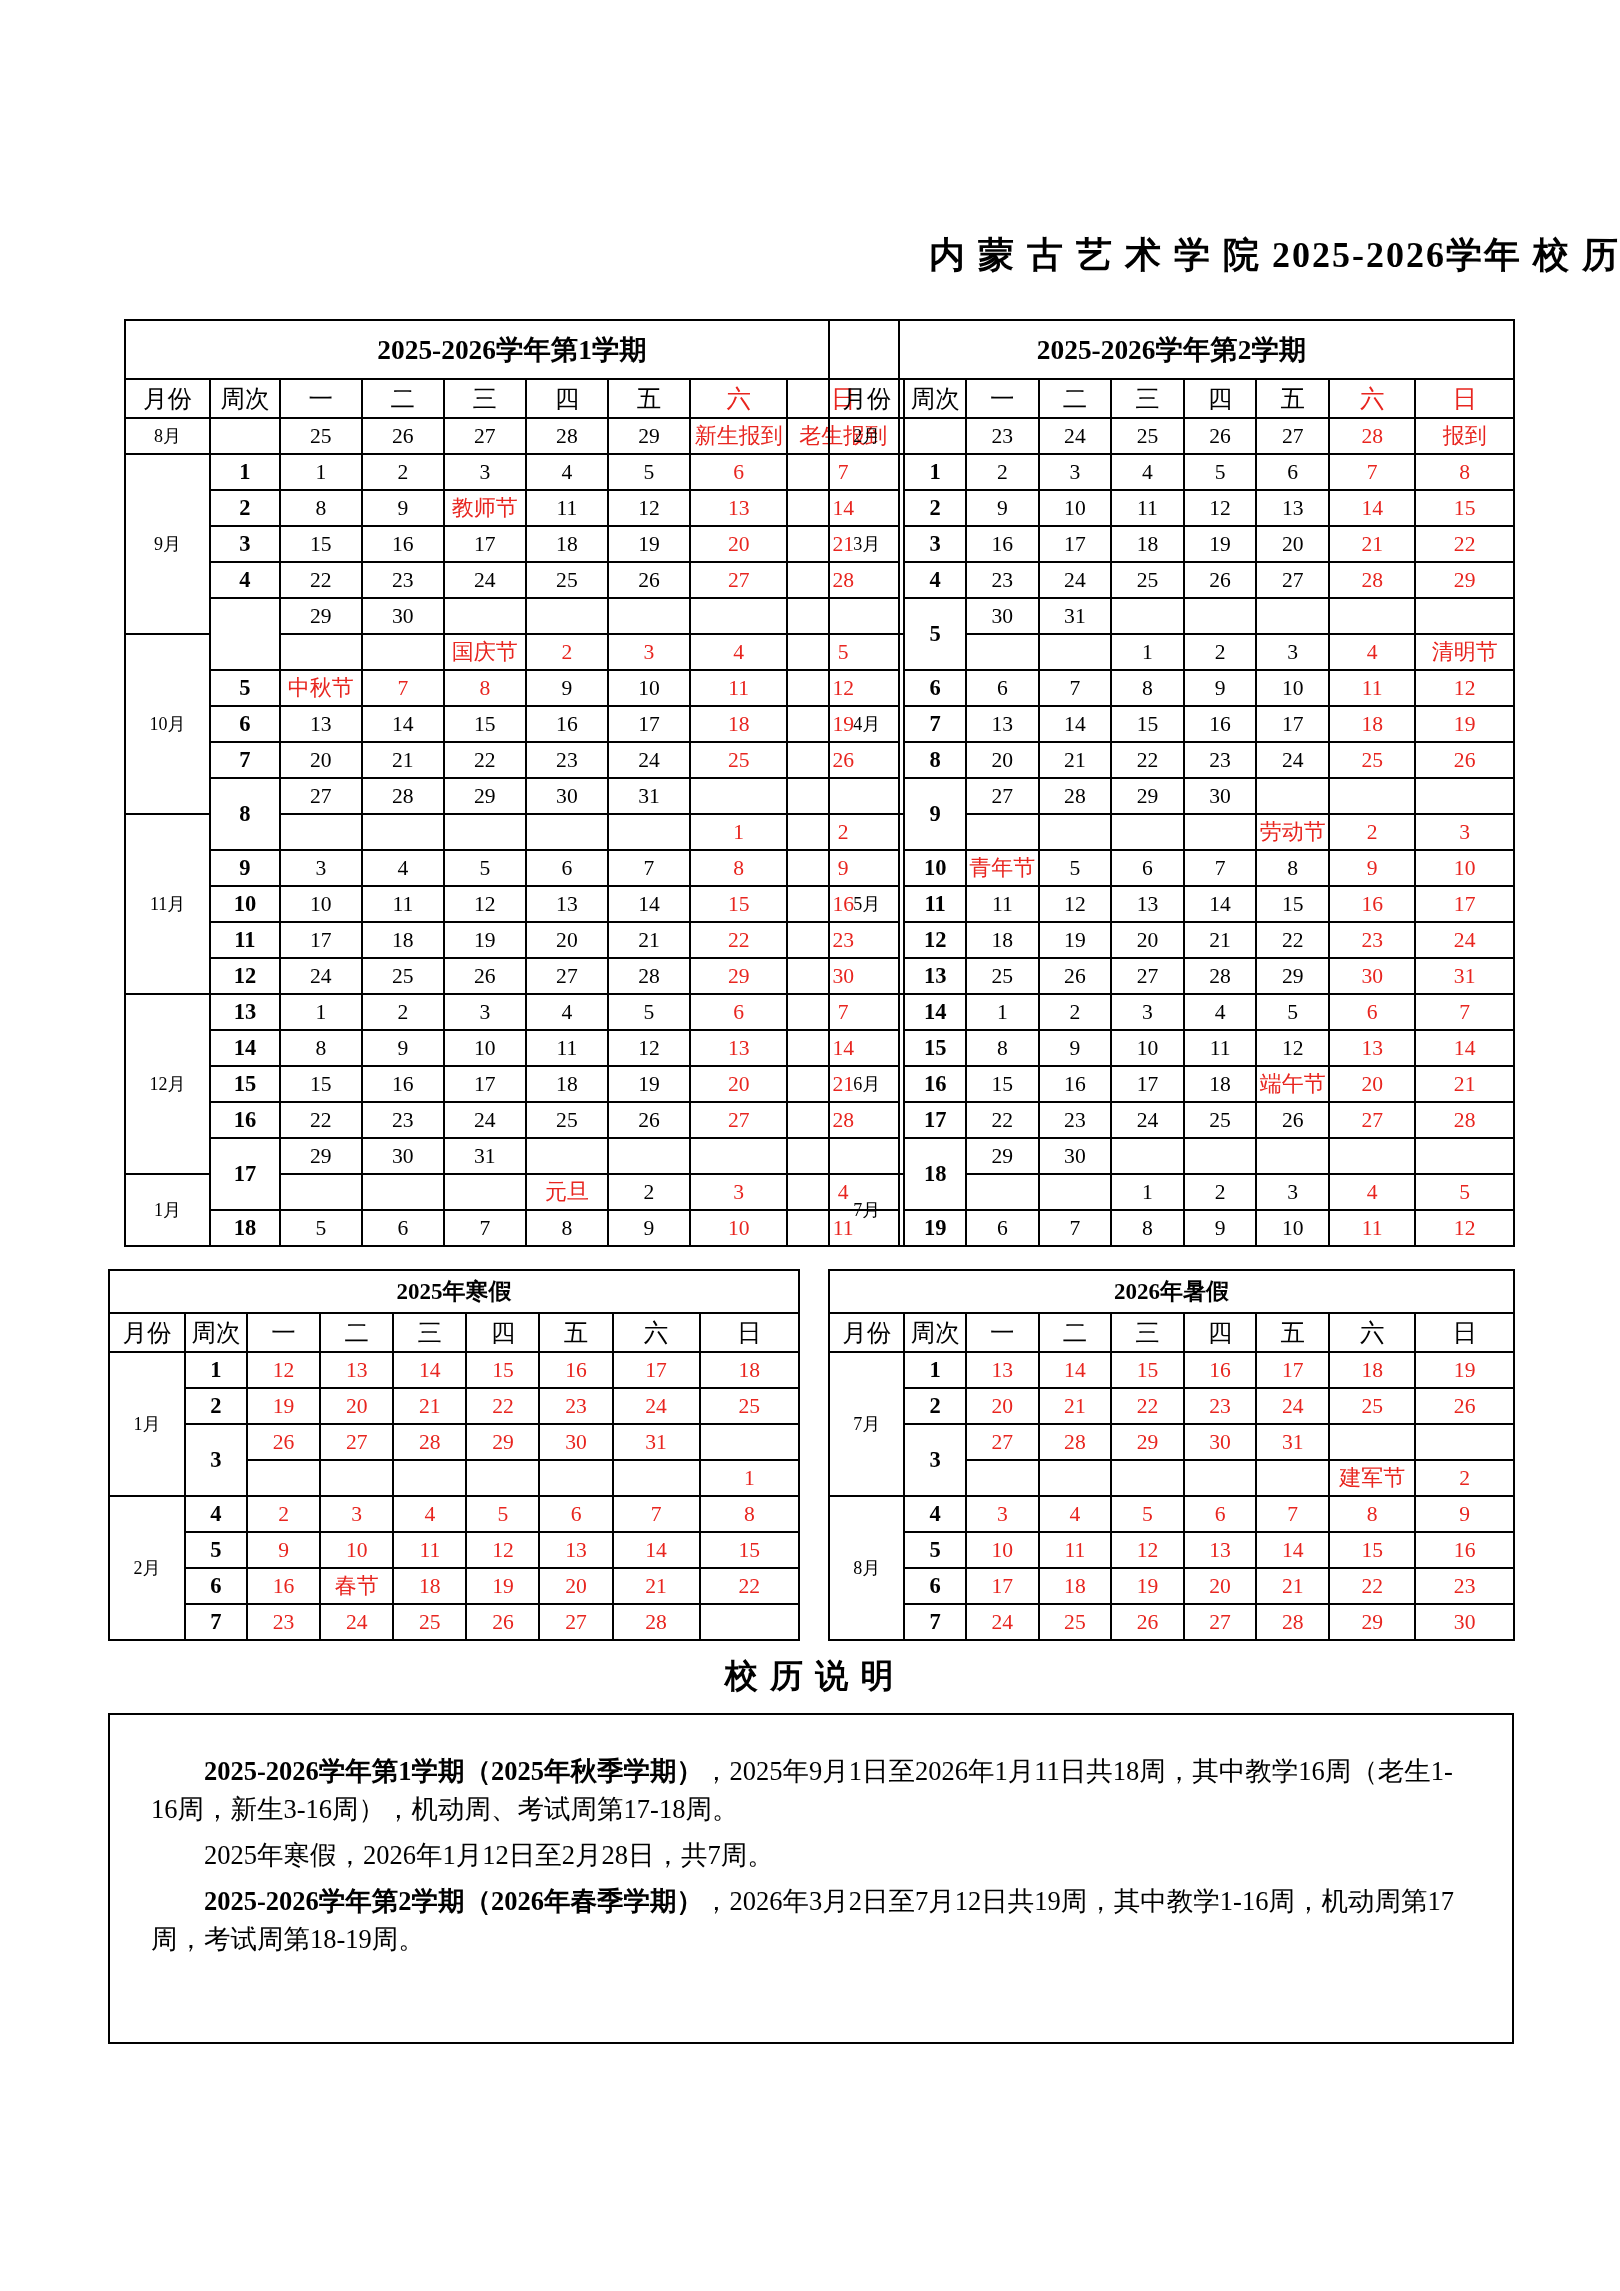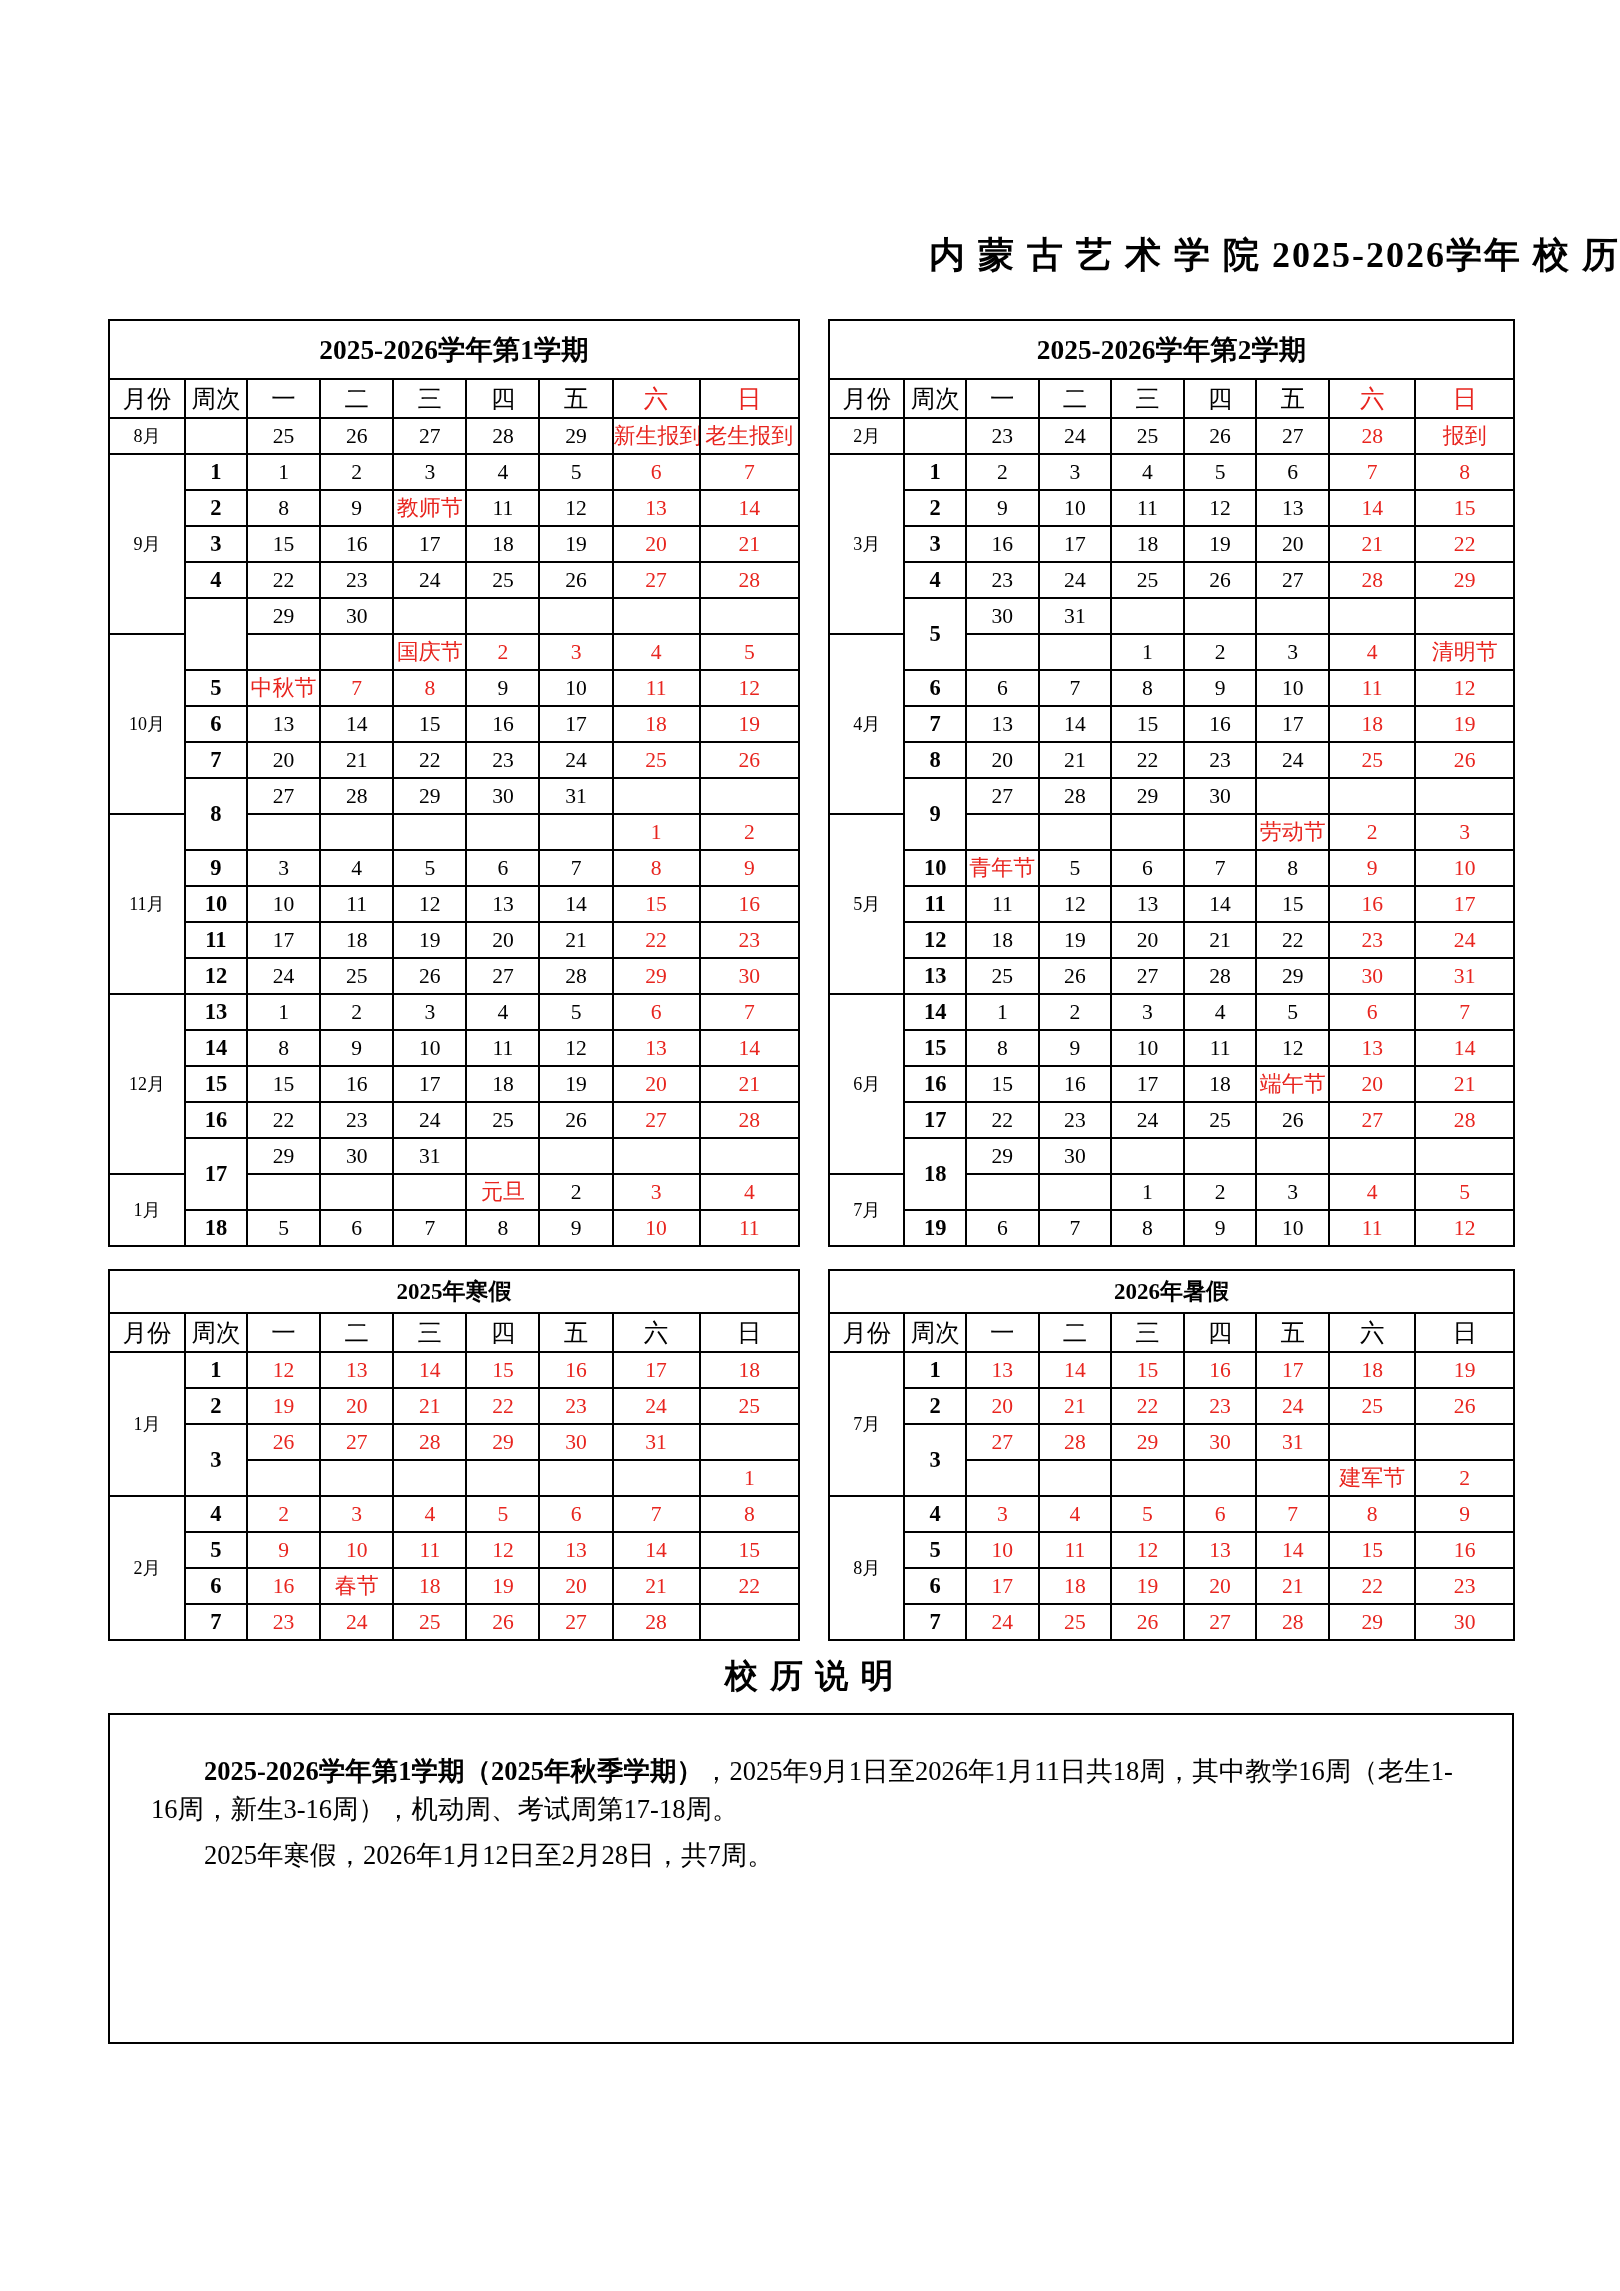--- a/index.html
+++ b/index.html
@@ -3,21 +3,21 @@
 <meta charset="utf-8">
 <style>
   html,body{margin:0;padding:0;}
   body{
     width:1620px;height:2292px;background:#ffffff;color:#000;
     font-family:"Liberation Serif","DejaVu Serif",serif;
     position:relative;overflow:hidden;
   }
   .abs{position:absolute;}
   #main-title{top:231px;left:0;width:100%;text-align:right;font-size:36px;font-weight:bold;letter-spacing:2px;}
-  #sem1{top:319px;left:108px;width:692px;}
+  #sem1{top:319px;left:124px;width:776px;}
   #sem2{top:319px;left:828px;width:687px;}
   #win{top:1269px;left:108px;width:692px;}
   #sum{top:1269px;left:828px;width:687px;}
   table.cal{border-collapse:collapse;table-layout:fixed;width:100%;border:2.9px solid #000;}
   .cal td{border:2px solid #000;text-align:center;vertical-align:middle;height:34px;padding:0;overflow:hidden;white-space:nowrap;}
   .cal td.ttl{height:57px;font-size:27.4px;font-weight:bold;}
   .cal td.ttl.sm{height:41px;font-size:23px;}
   .cal td.hdr{height:37px;font-size:24.5px;font-weight:normal;}
   .cal td.month{font-size:18px;}
   .cal td.week{font-size:22.5px;font-weight:bold;}
@@ -787,14 +787,15 @@
         </tr>
       </tbody>
     </table>
   </div>
 
 <div id="notes-title" class="abs">校 历 说 明</div>
 
 <div id="notes-box" class="abs">
   <p><b>2025-2026学年第1学期（2025年秋季学期）</b><span>，2025年9月1日至2026年1月11日共18周，其中教学16周（老生1-16周，新生3-16周），机动周、考试周第17-18周。</span></p>
   <p><b></b><span>2025年寒假，2026年1月12日至2月28日，共7周。</span></p>
+  <p><b>2025-2026学年第2学期（2026年春季学期）</b><span>，2026年3月2日至7月12日共19周，其中教学1-16周，机动周第17周，考试周第18-19周。</span></p>
 </div>
 
 
 </body></html>

